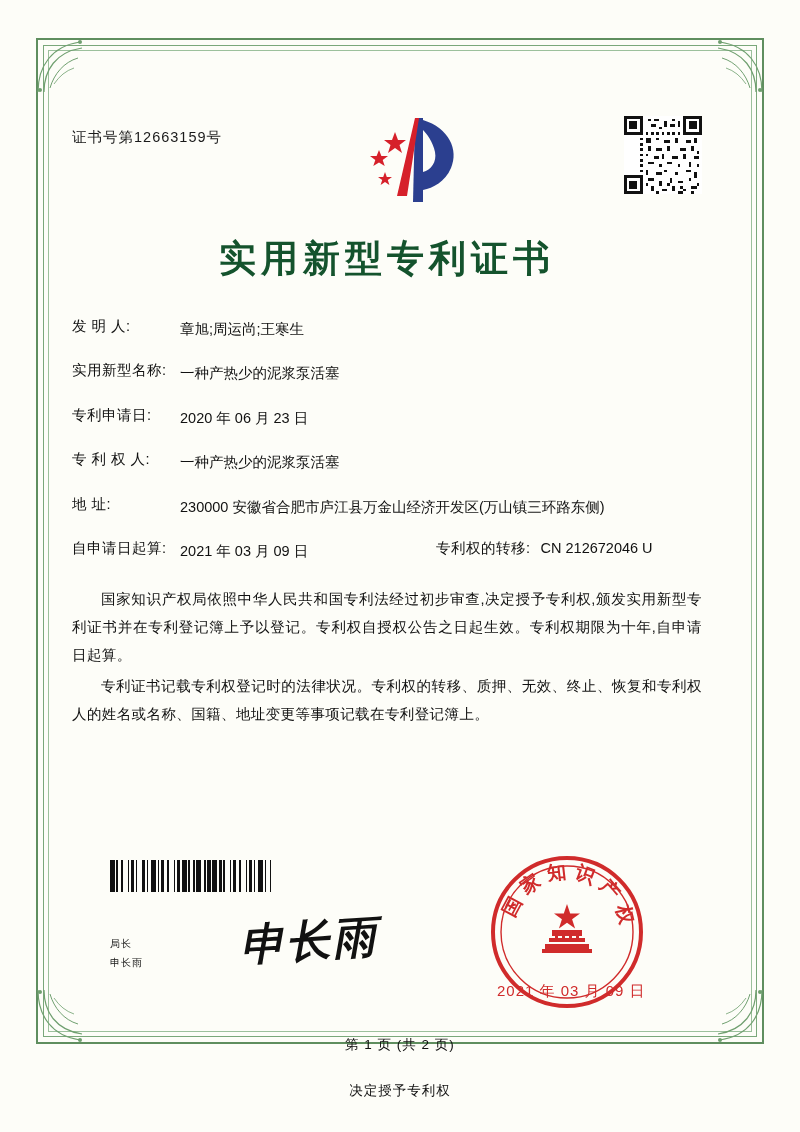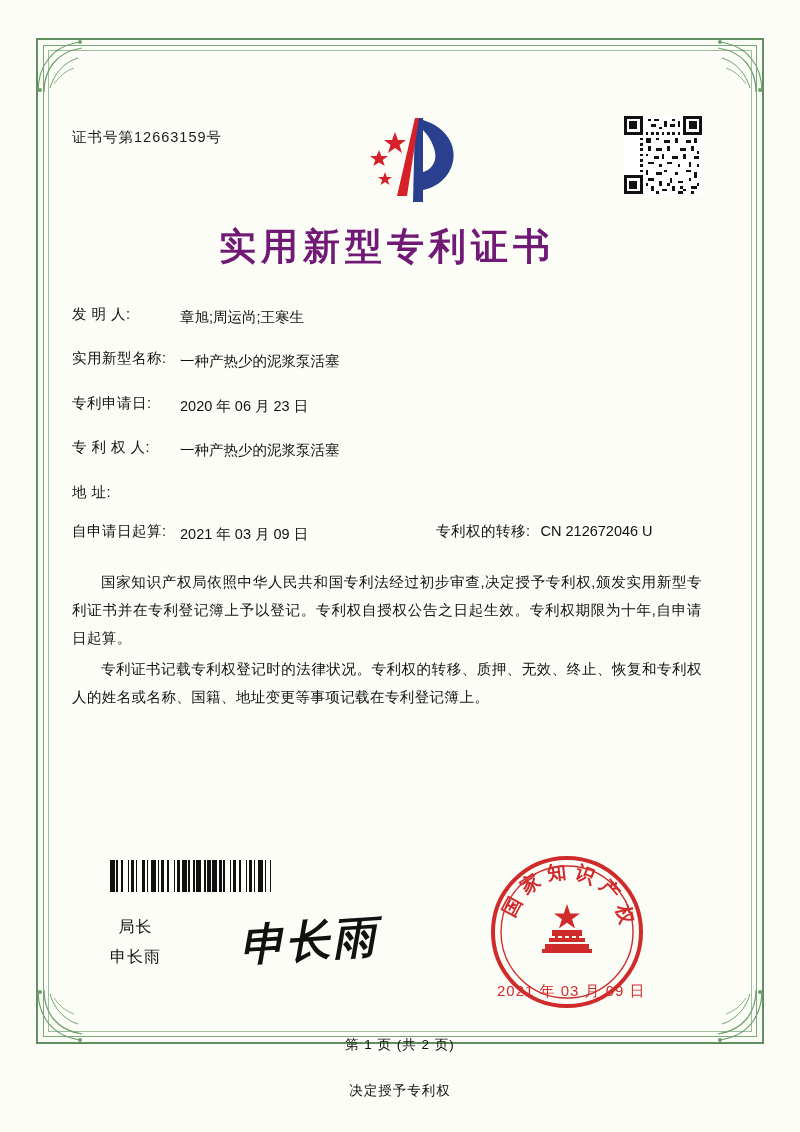--- a/index.html
+++ b/index.html
@@ -103,23 +103,23 @@
     position: relative;
   }
   .qr canvas, .qr svg { display:block; }
 
   .title {
     text-align: center;
     font-family: "DejaVu Sans", "Liberation Sans", sans-serif;
     font-size: 37px;
     font-weight: bold;
     letter-spacing: 5px;
-    margin-top: 2px;
+    margin-top: 14px;
     margin-bottom: 34px;
-    color: #701a75;
+    color: #14532d;
   }
 
   .fields {
     margin-top: 8px;
     font-size: 14.5px;
     line-height: 1.2;
     color: #111;
   }
   .field-row {
     display: flex;
@@ -170,25 +170,24 @@
   .barcode i {
     display: block;
     background: #111;
     height: 100%;
   }
 
   
   .sig-block {
     position: absolute;
     left: 110px;
-    top: 912px;
-    font-size: 16px;
+    top: 934px;
+    font-size: 10px;
     line-height: 1.9;
     letter-spacing: 1px;
-    text-align: center;
   }
   .sig-script {
     position: absolute;
     left: 240px;
     top: 912px;
     font-family: "DejaVu Serif", "Liberation Serif", serif;
     font-style: italic;
     font-size: 44px;
     font-weight: bold;
     color: #111;
@@ -426,20 +425,21 @@
         <div class="field-value">2020 年 06 月 23 日</div>
       </div>
 
       <div class="field-row">
         <div class="field-label">专 利 权 人:</div>
         <div class="field-value">一种产热少的泥浆泵活塞</div>
       </div>
 
       <div class="field-row">
         <div class="field-label">地      址:</div>
+        <div class="field-value">230000 安徽省合肥市庐江县万金山经济开发区(万山镇三环路东侧)</div>
       </div>
 
       <div class="field-row two-col">
         <div class="field-label">自申请日起算:</div>
         <div class="field-value">2021 年 03 月 09 日</div>
         <div class="inline-label">专利权的转移:</div>
         <div class="inline-value">CN 212672046 U</div>
       </div>
 
     </div>

